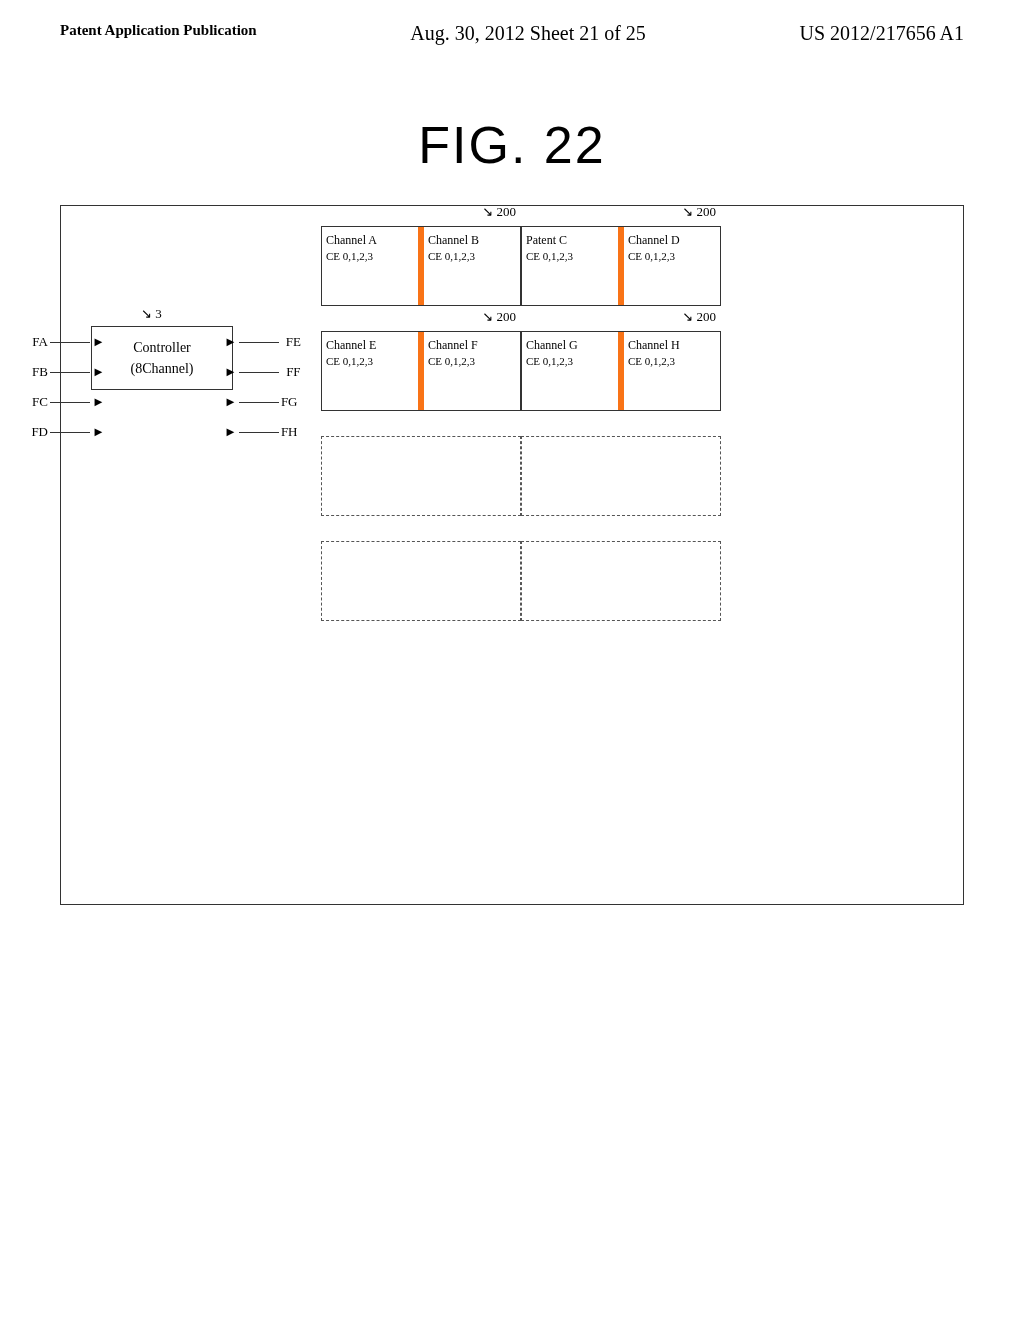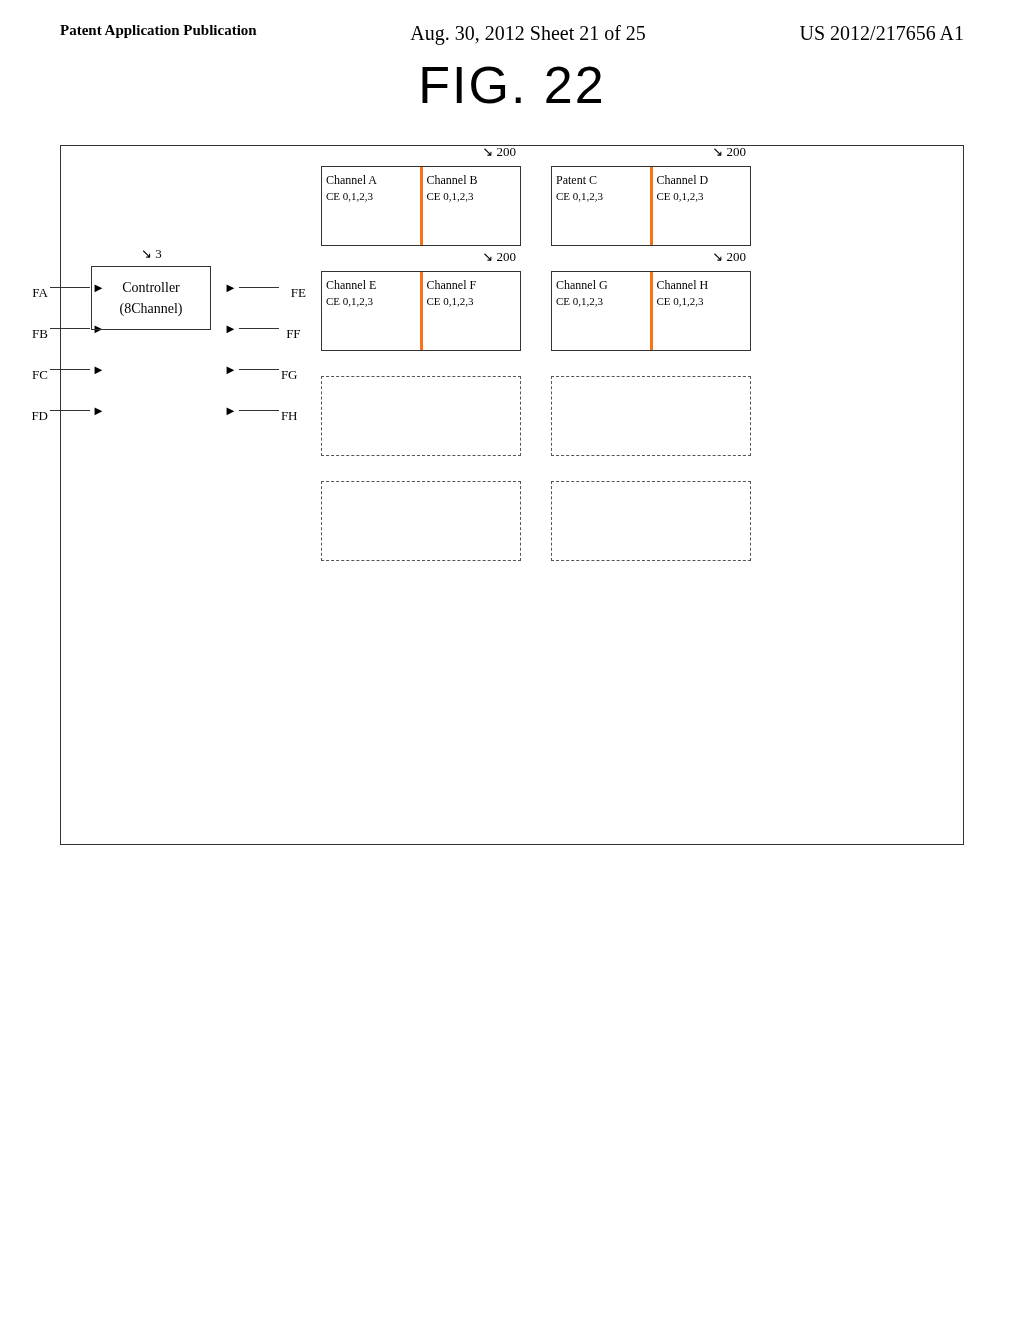--- a/index.html
+++ b/index.html
@@ -27,20 +27,21 @@
     }
     .header-center {
       font-size: 20px;
     }
 
     
     .fig-title {
       text-align: center;
       font-size: 52px;
       font-weight: normal;
+      margin-top: 60px;
       margin-bottom: 30px;
       font-family: Arial, sans-serif;
       letter-spacing: 2px;
     }
 
     
     .diagram-container {
       border: 1.5px solid #333;
       margin: 0 60px;
       padding: 30px 20px;
@@ -49,71 +50,69 @@
     }
 
     
     .controller-section {
       position: absolute;
       left: 30px;
       top: 120px;
     }
     .controller-box {
       border: 1.5px solid #333;
-      width: 120px;
+      width: 142px;
       padding: 10px;
       text-align: center;
       font-size: 14px;
       line-height: 1.5;
       position: relative;
     }
     .signal-row {
       display: flex;
       align-items: center;
       margin-bottom: 14px;
       font-size: 13px;
     }
     .signal-label {
       width: 25px;
       text-align: right;
       font-size: 13px;
-      margin-top: 11px;
     }
 
     
     .chips-area {
       position: absolute;
       left: 260px;
       top: 20px;
       right: 20px;
     }
 
     .chips-row {
       display: flex;
-      gap: 30px;
       margin-bottom: 25px;
     }
 
     .chip-group {
       position: relative;
       border: 1.5px solid #333;
       display: flex;
       width: 200px;
       min-height: 80px;
     }
 
     .chip-half {
       flex: 1;
       padding: 5px 4px;
       font-size: 12px;
       line-height: 1.4;
     }
 
     .chip-half:first-child {
-      border-right: 3px solid #f97316;
+      border-right: 6px solid #f97316;
     }
 
     .chip-channel-name {
       font-size: 12px;
       font-weight: normal;
     }
 
     .chip-ce {
       font-size: 11px;
     }
@@ -170,21 +169,21 @@
 
     <div class="controller-box">
       <div>Controller</div>
       <div>(8Channel)</div>
     </div>
 
     <div style="position:absolute; left:133px; top:8px;">
       <div class="signal-row">
         <span>►</span>
         <span style="display:inline-block; width:40px; height:1px; background:#333; vertical-align:middle; margin: 0 2px;"></span>
-        <span class="signal-label" style="text-align:right;">FE</span>
+        <span class="signal-label" style="text-align:center;">FE</span>
       </div>
       <div class="signal-row">
         <span>►</span>
         <span style="display:inline-block; width:40px; height:1px; background:#333; vertical-align:middle; margin: 0 2px;"></span>
         <span class="signal-label" style="text-align:center;">FF</span>
       </div>
       <div class="signal-row">
         <span>►</span>
         <span style="display:inline-block; width:40px; height:1px; background:#333; vertical-align:middle; margin: 0 2px;"></span>
         <span class="signal-label" style="text-align:left;">FG</span>

